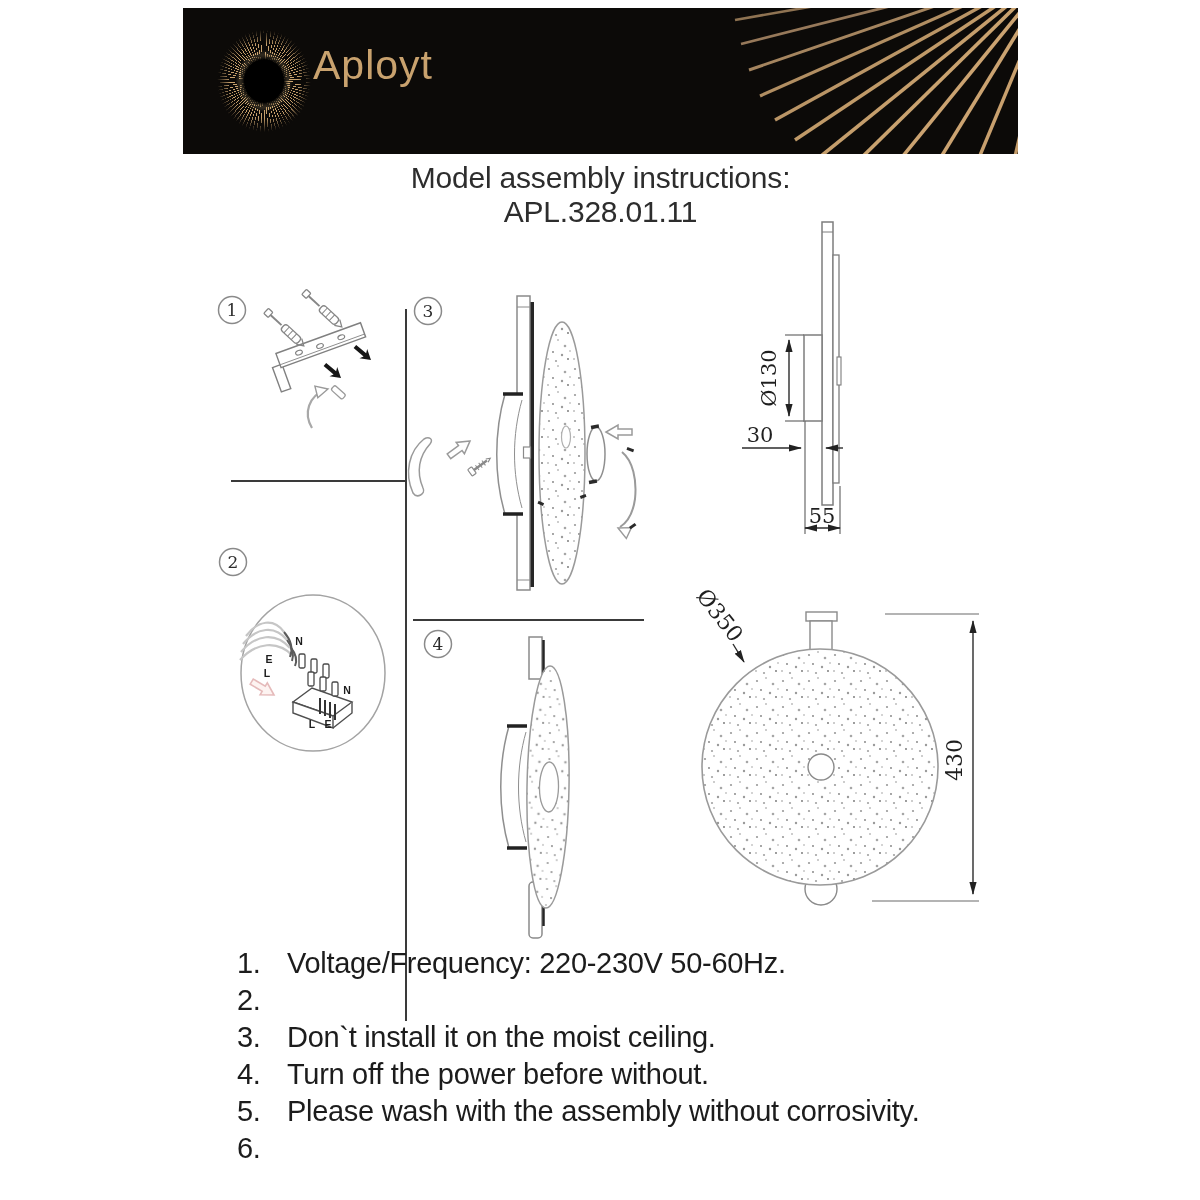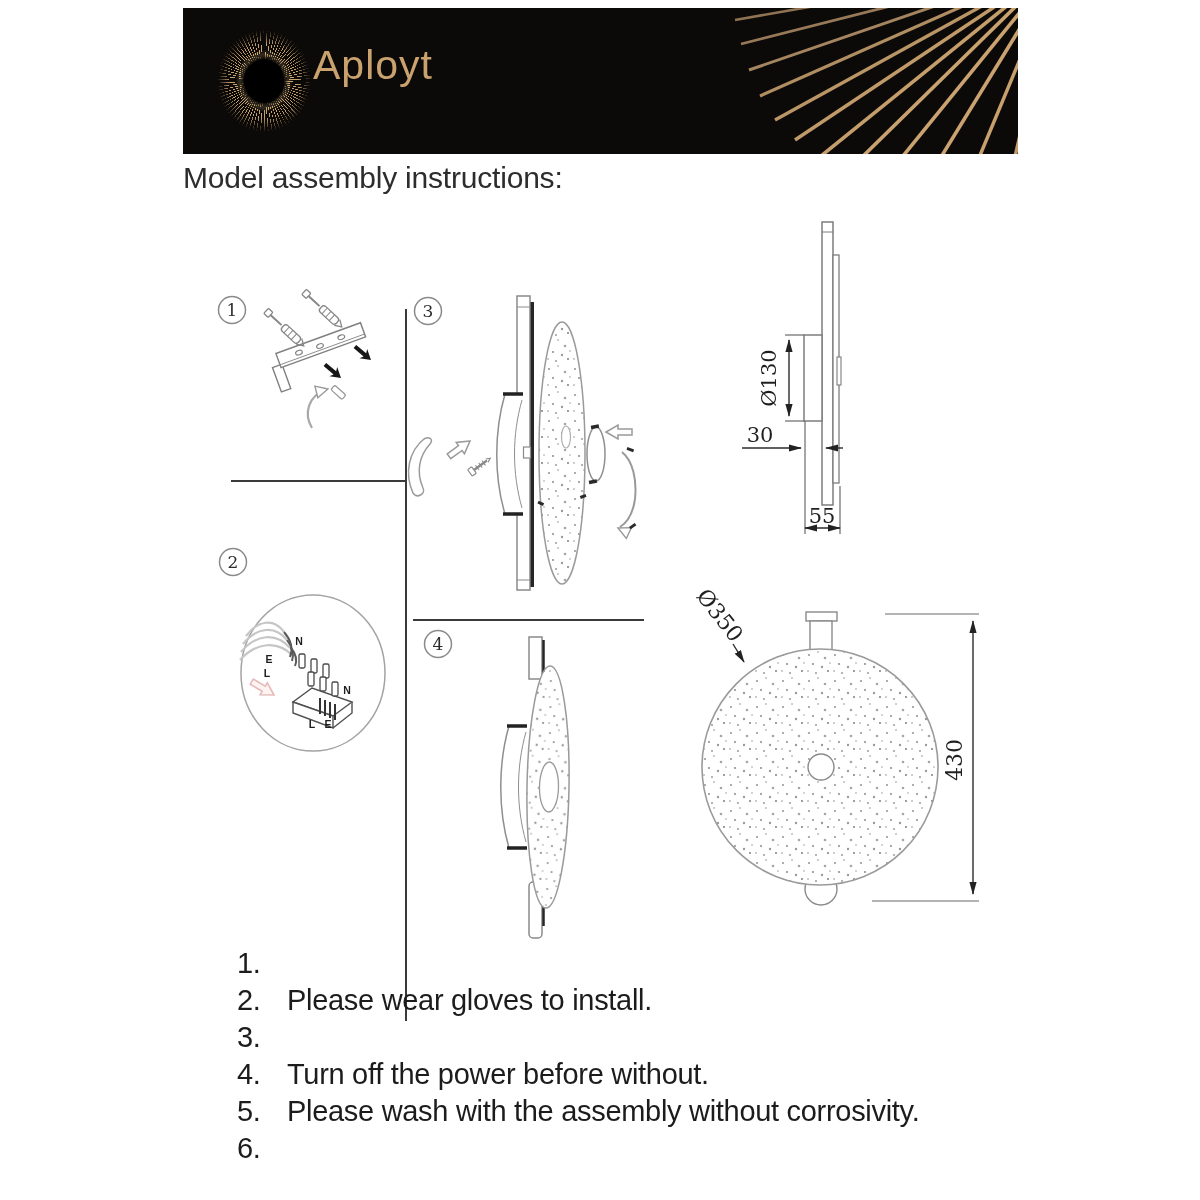--- a/index.html
+++ b/index.html
@@ -13,21 +13,21 @@
     background:
       radial-gradient(50% 50% at 50% 50%, #000 0 30%, rgba(0,0,0,0) 38%),
       radial-gradient(50% 50% at 50% 50%, rgba(235,205,150,.38) 30%, rgba(235,205,150,0) 44%),
       radial-gradient(50% 50% at 50% 50%, rgba(12,10,8,0) 52%, #0c0a08 72%),
       repeating-conic-gradient(from 3deg, #c7a06c 0deg 1.05deg, rgba(12,10,8,0) 1.05deg 4.4deg);}
   .brand{position:absolute;left:130px;top:34px;width:300px;color:#c9a26e;font-size:41px;
     letter-spacing:1px;font-weight:400;}
   .rays{position:absolute;left:0;top:0;width:835px;height:146px;}
 
   
-  .title-block{position:absolute;left:183px;top:161px;width:835px;text-align:left;color:#2d2d2d;
+  .title-block{position:absolute;left:183px;top:161px;width:835px;text-align:center;color:#2d2d2d;
     font-weight:500;font-size:30px;line-height:34px;letter-spacing:-0.2px;}
 
   
   .diagram{position:absolute;left:0;top:0;width:1200px;height:1200px;}
   .dimtxt{font-family:"DejaVu Serif","Liberation Serif",serif;fill:#1f1f1f;}
   .stepnum{font-family:"DejaVu Serif","Liberation Serif",serif;fill:#2c2c2c;}
   .wlabel{font-family:"Liberation Sans",sans-serif;font-weight:bold;fill:#1c1c1c;}
 
   
   .instructions{position:absolute;left:183px;top:948px;width:835px;margin:0;padding:0 0 0 54px;}
@@ -56,20 +56,21 @@
         <path d="M877,-45 L707,164" stroke="#cba371" stroke-width="3.6"></path>
         <path d="M877,-45 L747,167" stroke="#cba371" stroke-width="3.6"></path>
         <path d="M877,-45 L788,169" stroke="#c8a06e" stroke-width="3.5"></path>
         <path d="M877,-45 L827,170" stroke="#c49c6a" stroke-width="3.4"></path>
       </g>
     </svg>
   </div>
 
   <div class="title-block">
     <div>Model assembly instructions:</div>
+    <div>APL.328.01.11</div>
   </div>
 
   <svg class="diagram" viewBox="0 0 1200 1200">
     <defs>
       <marker id="dimArr" markerWidth="13" markerHeight="10" refX="12" refY="5" orient="auto-start-reverse" markerUnits="userSpaceOnUse">
         <path d="M13,5 L0,1.4 L0,8.6 Z" fill="#222"></path>
       </marker>
       <pattern id="speck" width="26" height="26" patternUnits="userSpaceOnUse">
         <rect width="26" height="26" fill="#ffffff"></rect>
         <circle cx="3" cy="5" r="1.1" fill="#9a9a9a"></circle>
@@ -259,27 +260,28 @@
       </g>
       <line x1="973" y1="621" x2="973" y2="894" stroke="#2b2b2b" stroke-width="1.4" marker-start="url(#dimArr)" marker-end="url(#dimArr)"></line>
       <text class="dimtxt" font-size="22" text-anchor="middle" transform="translate(714,620) rotate(52)">Ø350</text>
       <text class="dimtxt" font-size="22" text-anchor="middle" transform="translate(962,760) rotate(-90)">430</text>
     </g>
   </svg>
 
   <ol class="instructions">
     <li>
       <span class="num">1.</span>
+      <span>Voltage/Frequency: 220-230V 50-60Hz.</span>
     </li>
     <li>
       <span class="num">2.</span>
-      <span>Please wear gloves to install.</span>
     </li>
     <li>
       <span class="num">3.</span>
+      <span>Don`t install it on the moist ceiling.</span>
     </li>
     <li>
       <span class="num">4.</span>
       <span>Turn off the power before without.</span>
     </li>
     <li>
       <span class="num">5.</span>
       <span>Please wash with the assembly without corrosivity.</span>
     </li>
     <li>

